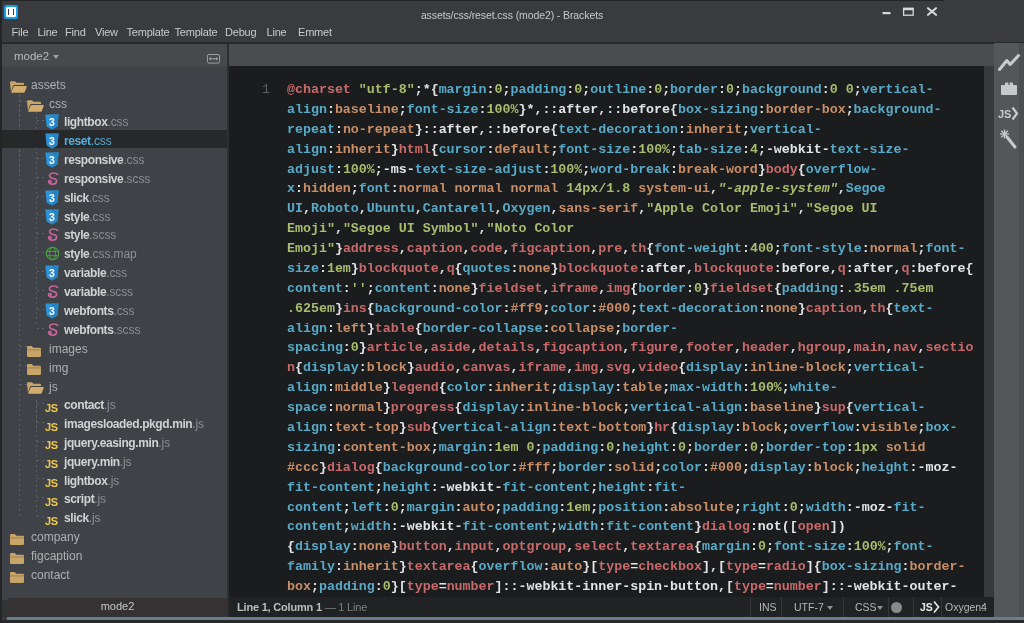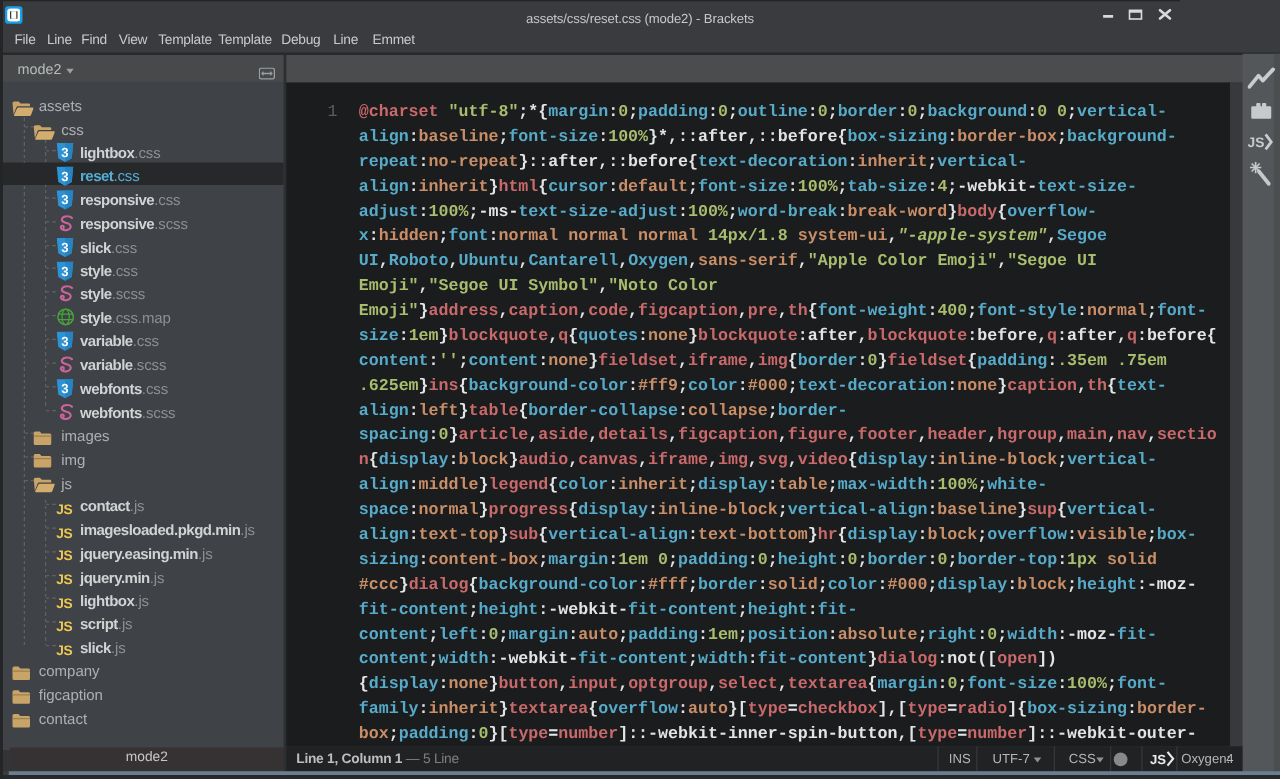--- a/index.html
+++ b/index.html
@@ -366,21 +366,21 @@
         <line x1="9" y1="9" x2="17" y2="19" stroke="#c7cacc" stroke-width="3" stroke-linecap="round"></line>
         <g stroke="#c7cacc" stroke-width="1.3">
           <line x1="6.5" y1="1.5" x2="6.5" y2="10.5"></line>
           <line x1="2" y1="6" x2="11" y2="6"></line>
           <line x1="3.3" y1="2.8" x2="9.7" y2="9.2"></line>
           <line x1="9.7" y1="2.8" x2="3.3" y2="9.2"></line>
         </g>
       </svg>
   </div>
   <div id="statusbar">
-    <div class="pos">Line 1, Column 1 <span class="dim">— 5 Line</span></div>
+    <div class="pos">Line 1, Column 1 <span class="dim">— 1 Line</span></div>
     <div class="ssep" style="left:521px"></div>
     <div class="sitem" style="left:530px">INS</div>
     <div class="ssep" style="left:552px"></div>
     <div class="sitem" style="left:565px">UTF-7</div>
     <div class="scaret" style="left:598px"></div>
     <div class="ssep" style="left:614px"></div>
     <div class="sitem" style="left:626px">CSS</div>
     <div class="scaret" style="left:648px"></div>
     <div class="ssep" style="left:659px"></div>
     <div id="statdot"></div>

